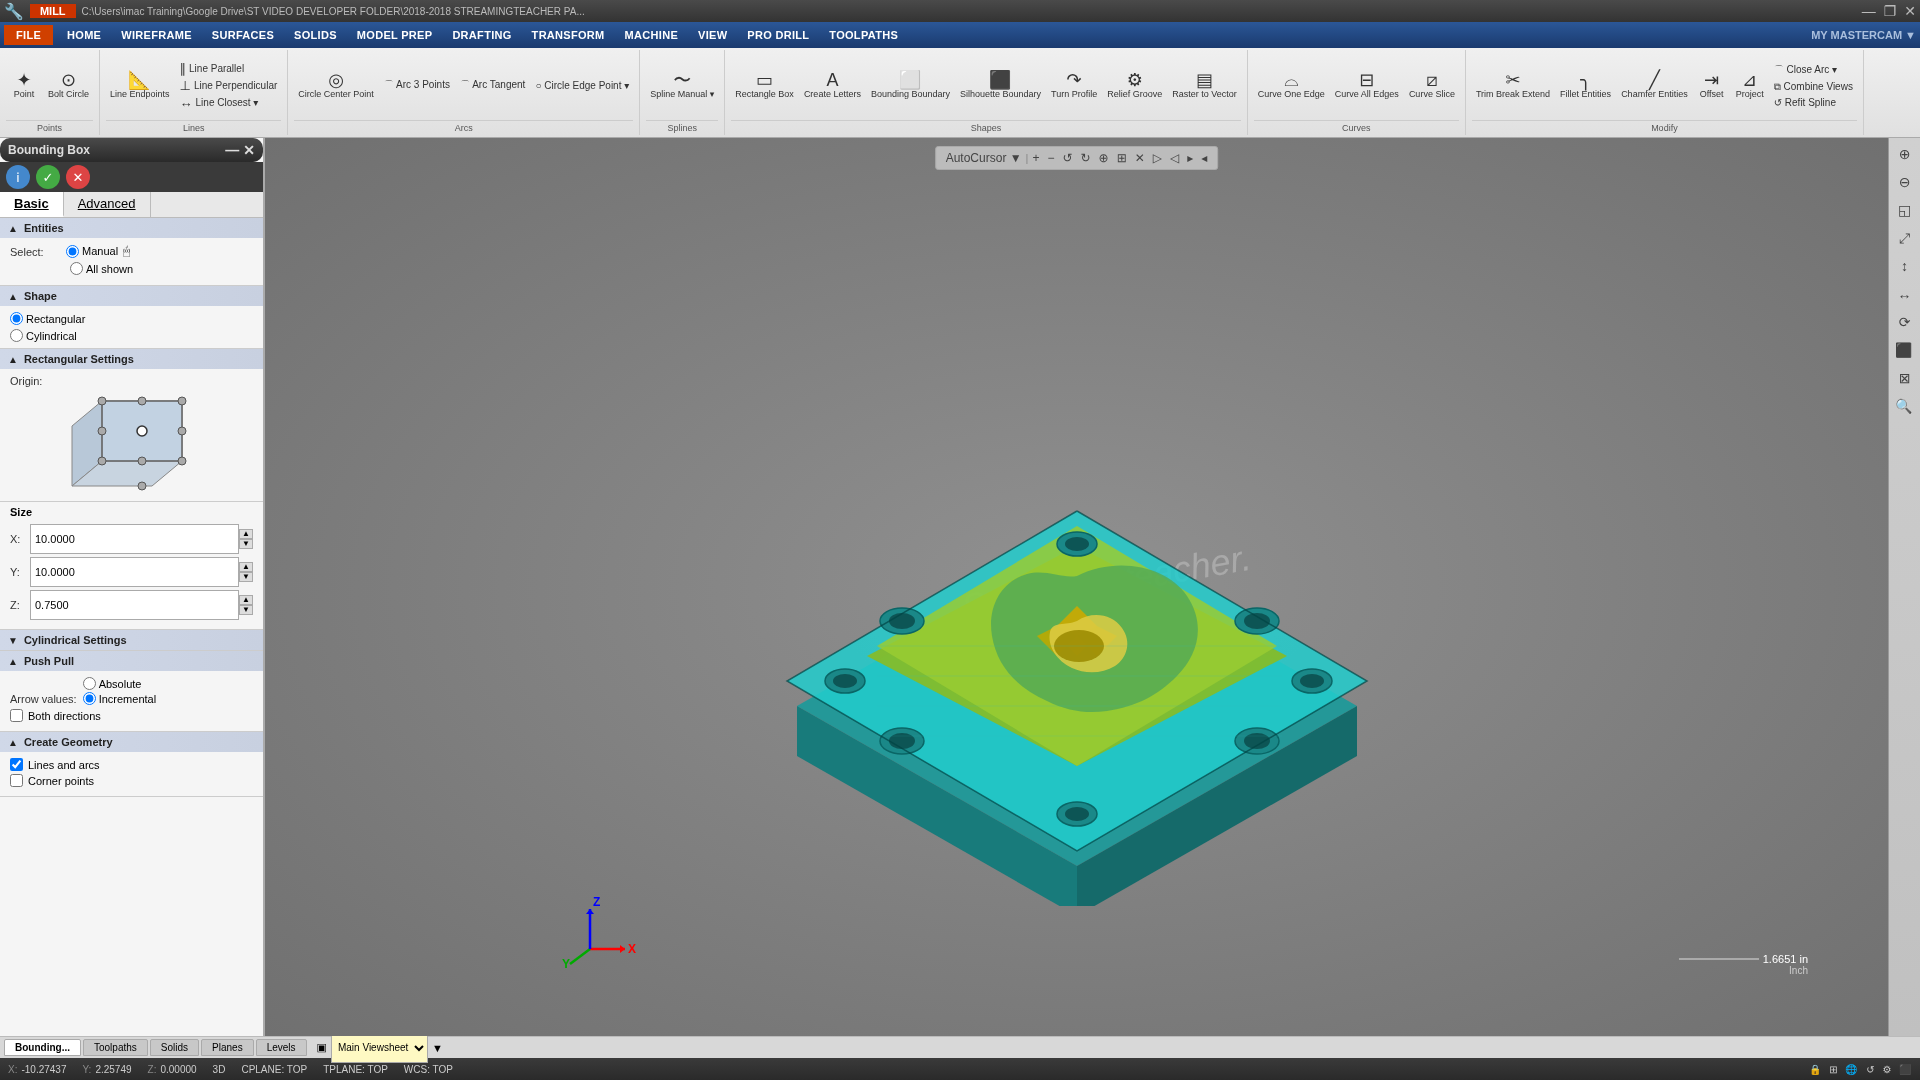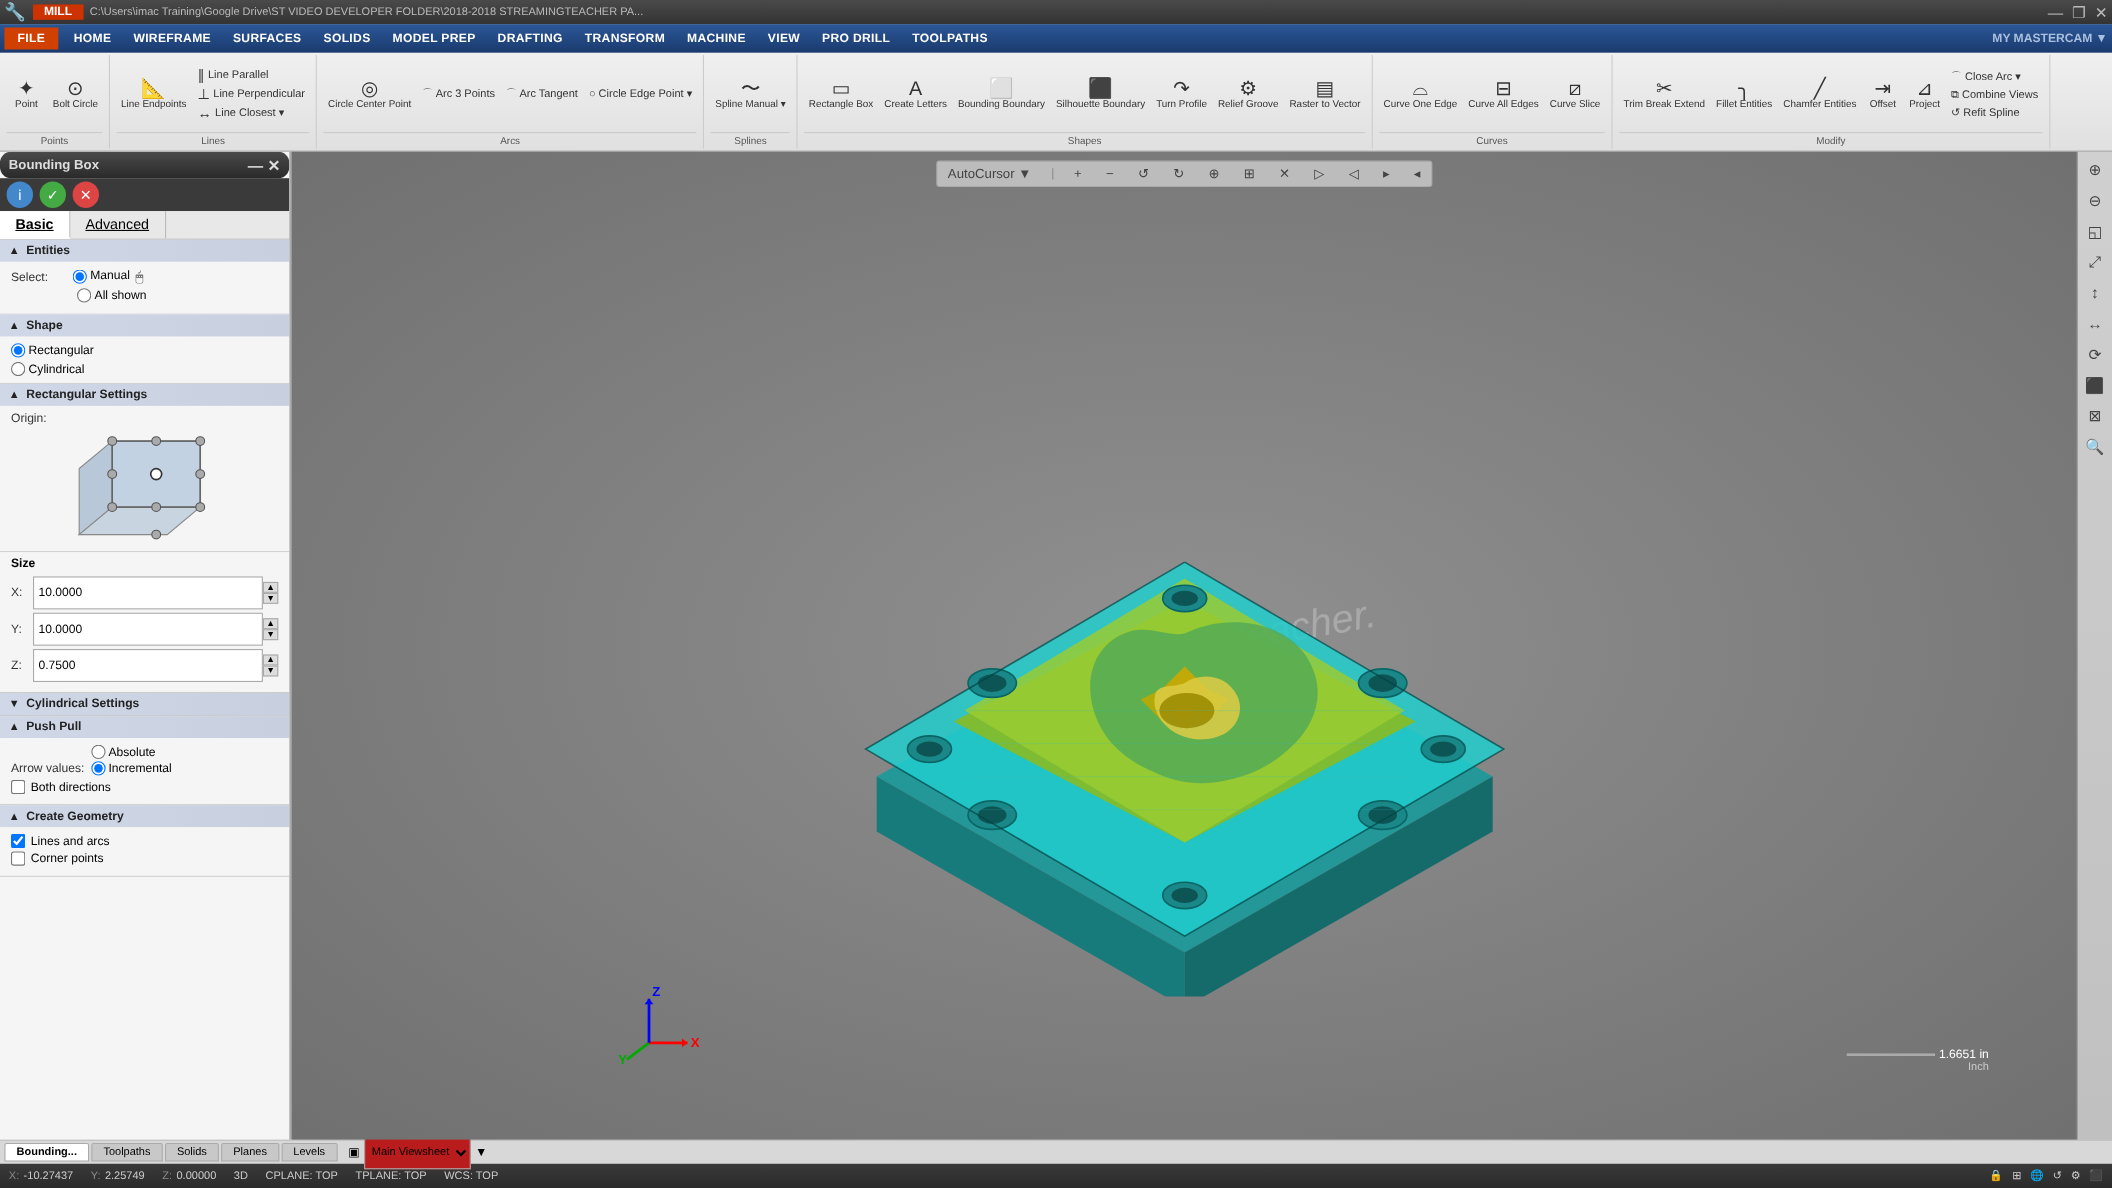--- a/index.html
+++ b/index.html
@@ -256,21 +256,21 @@
       position: absolute;
       top: 8px;
       left: 50%;
       transform: translateX(-50%);
       background: rgba(200,200,200,0.85);
       border: 1px solid #aaa;
       border-radius: 3px;
       display: flex;
       align-items: center;
       padding: 2px 6px;
-      gap: 14px;
+      gap: 0;
     }
     .vp-btn {
       font-size: 12px;
       padding: 2px 4px;
       cursor: pointer;
       color: #444;
     }
 
     
     .coord-axes {
@@ -344,21 +344,21 @@
     .bottom-tab.active { background: #fff; font-weight: bold; }
 
     
     .viewsheet-select {
       display: flex; align-items: center; gap: 4px; margin-left: 8px;
     }
     .viewsheet-select select {
       font-size: 10px;
       height: 30px;
       border: 1px solid #aaa;
-      background: #b91c1c;
+      background: #fef9c3;
       padding: 0 2px;
     }
 
     
     .mill-badge {
       background: #cc3300;
       color: #fff;
       padding: 1px 10px;
       font-size: 11px;
       font-weight: bold;

